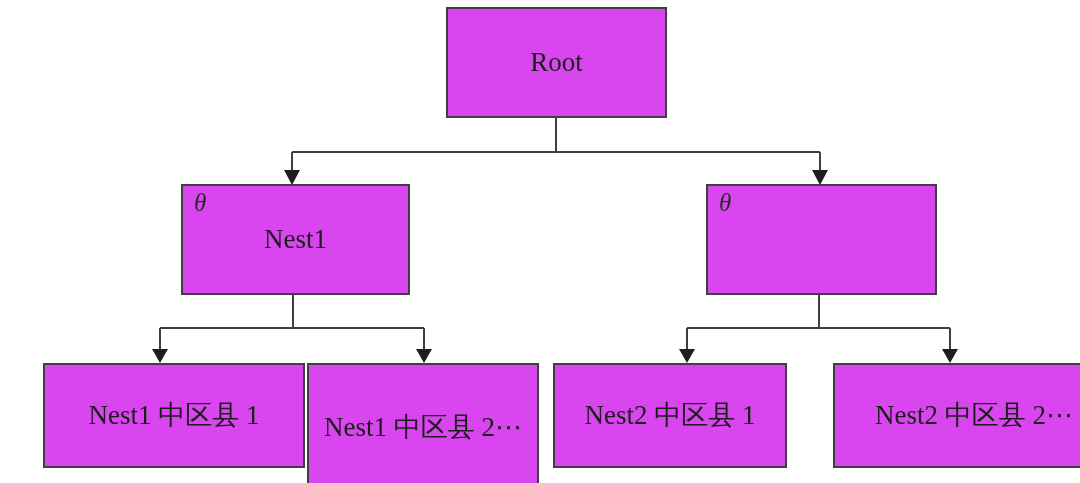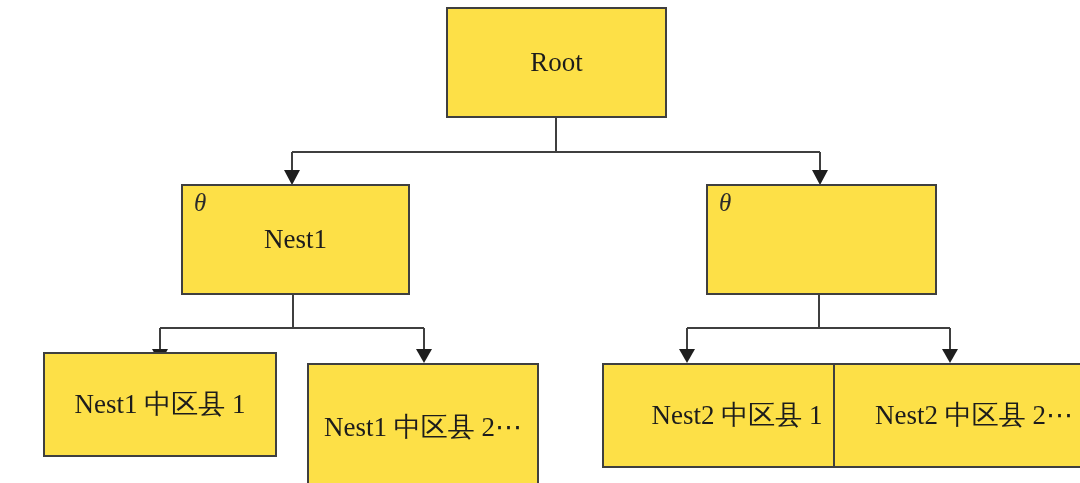--- a/index.html
+++ b/index.html
@@ -28,21 +28,21 @@
     fill: none;
   }
   .arrow {
     fill: #1e1e1e;
     stroke: none;
   }
   .node {
     position: absolute;
     box-sizing: border-box;
     border: 2px solid #3f3f3f;
-    background: #fde047;
+    background: #d946ef;
     display: flex;
     align-items: center;
     justify-content: center;
   }
   .node .label {
     font-size: 27px;
     line-height: 1.1;
     white-space: nowrap;
     color: #1c1c1c;
   }
@@ -51,23 +51,23 @@
     top: 3px;
     left: 11px;
     font-size: 25px;
     font-style: italic;
     color: #2a2a2a;
   }
   
   .root  { left: 446px; top: 7px;   width: 221px; height: 111px; }
   .nest1 { left: 181px; top: 184px; width: 229px; height: 111px; }
   .nest2 { left: 706px; top: 184px; width: 231px; height: 111px; }
-  .leaf1 { left: 43px;  top: 352px; width: 234px; height: 105px; }
+  .leaf1 { left: 43px;  top: 363px; width: 262px; height: 105px; }
   .leaf2 { left: 307px; top: 363px; width: 232px; height: 129px; }
-  .leaf3 { left: 602px; top: 363px; width: 270px; height: 105px; }
+  .leaf3 { left: 553px; top: 363px; width: 234px; height: 105px; }
   .leaf4 { left: 833px; top: 363px; width: 258px; height: 105px; padding-left: 24px; }
 </style>
 </head>
 <body>
 
 <div class="canvas">
 
   <svg class="connectors" width="1080" height="483" viewBox="0 0 1080 483">
 
     <path class="ln" d="M556,118 V152 M292,152 H820 M292,152 V172 M820,152 V172"></path>

